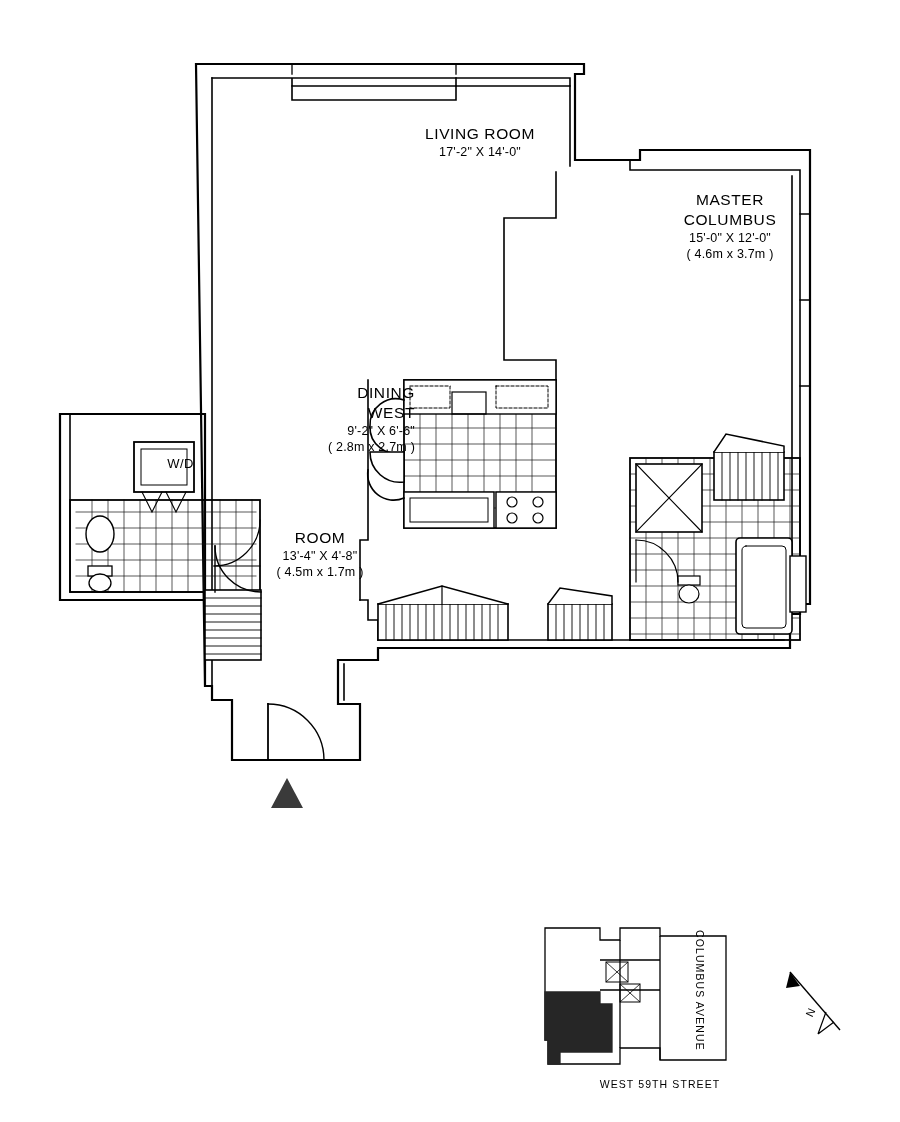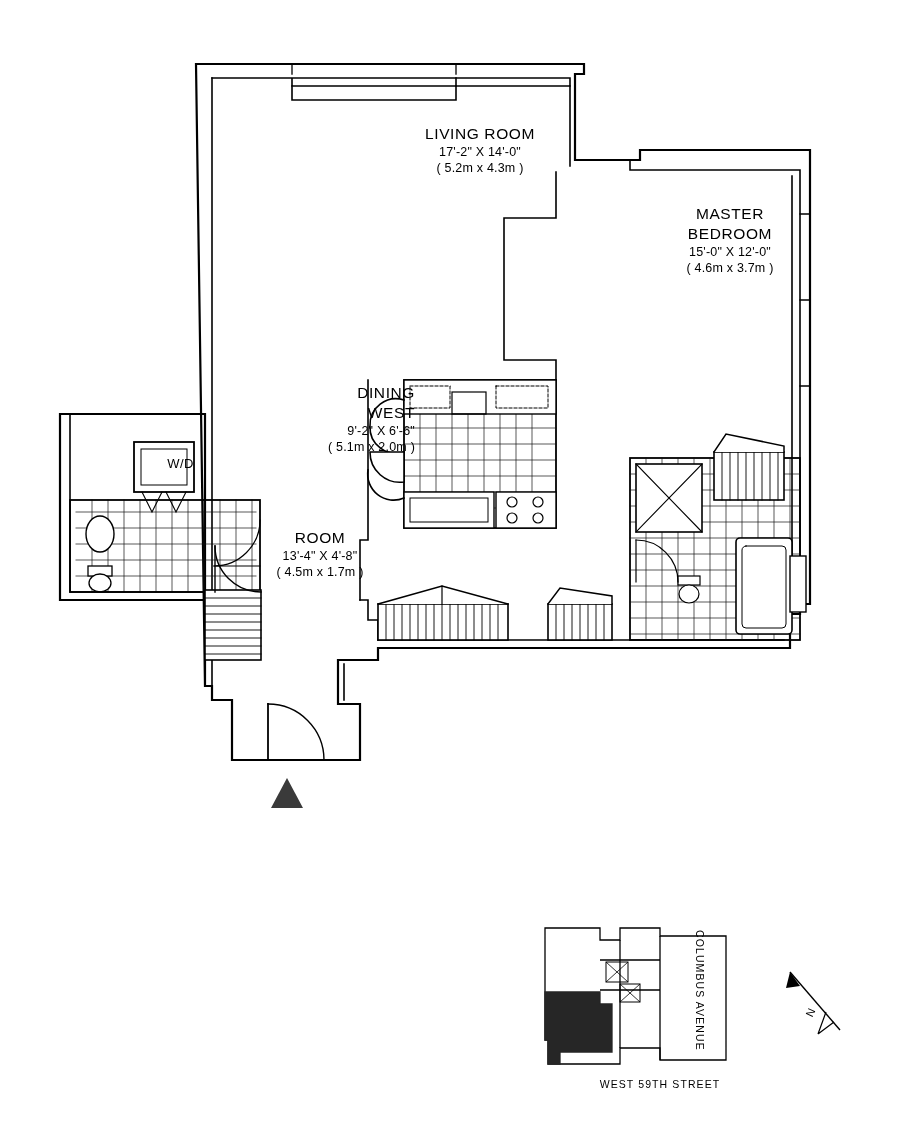--- a/index.html
+++ b/index.html
@@ -40,21 +40,21 @@
   }
   .label .dim {
     font-size: 12.5px;
     letter-spacing: 0.2px;
   }
   .label .dimm {
     font-size: 12.5px;
     letter-spacing: 0.2px;
   }
   #label-living { left: 340px; top: 124px; width: 280px; }
-  #label-master { left: 600px; top: 204px; width: 260px; }
+  #label-master { left: 600px; top: 190px; width: 260px; }
   #label-dining { left: 185px; top: 383px; width: 230px; text-align: right; }
   #label-foyer  { left: 205px; top: 528px; width: 230px; }
 
   .key-label {
     position: absolute;
     font-size: 10.5px;
     letter-spacing: 1.1px;
     text-align: center;
   }
   #key-street {
@@ -254,35 +254,34 @@
     <g stroke="#000000" stroke-width="1.4" fill="none">
       <path d="M790 972 L840 1030"></path>
       <polygon points="790,972 800,986 786,988" fill="#000000" stroke="none"></polygon>
       <path d="M826 1012 L818 1034 M818 1034 L834 1022" stroke-width="1.2"></path>
     </g>
   </svg>
 
   <div class="label" id="label-living">
     <div class="name">LIVING ROOM</div>
     <div class="dim">17'-2" X 14'-0"</div>
-    <div class="dimm">( 5.2m x 4.3m )</div>
   </div>
 
   <div class="label" id="label-master">
     <div class="name">MASTER</div>
-    <div class="name">BEDROOM</div>
+    <div class="name">COLUMBUS</div>
     <div class="dim">15'-0" X 12'-0"</div>
     <div class="dimm">( 4.6m x 3.7m )</div>
   </div>
 
   <div class="label" id="label-dining">
     <div class="name">DINING</div>
     <div class="name">WEST</div>
     <div class="dim">9'-2" X 6'-6"</div>
-    <div class="dimm">( 5.1m x 2.0m )</div>
+    <div class="dimm">( 2.8m x 2.7m )</div>
   </div>
 
   <div class="label" id="label-foyer">
     <div class="name">ROOM</div>
     <div class="dim">13'-4" X 4'-8"</div>
     <div class="dimm">( 4.5m x 1.7m )</div>
   </div>
 
   <div style="position:absolute;left:134px;top:456px;width:60px;text-align:right;font-size:13px;letter-spacing:0.5px;">W/D</div>
 

